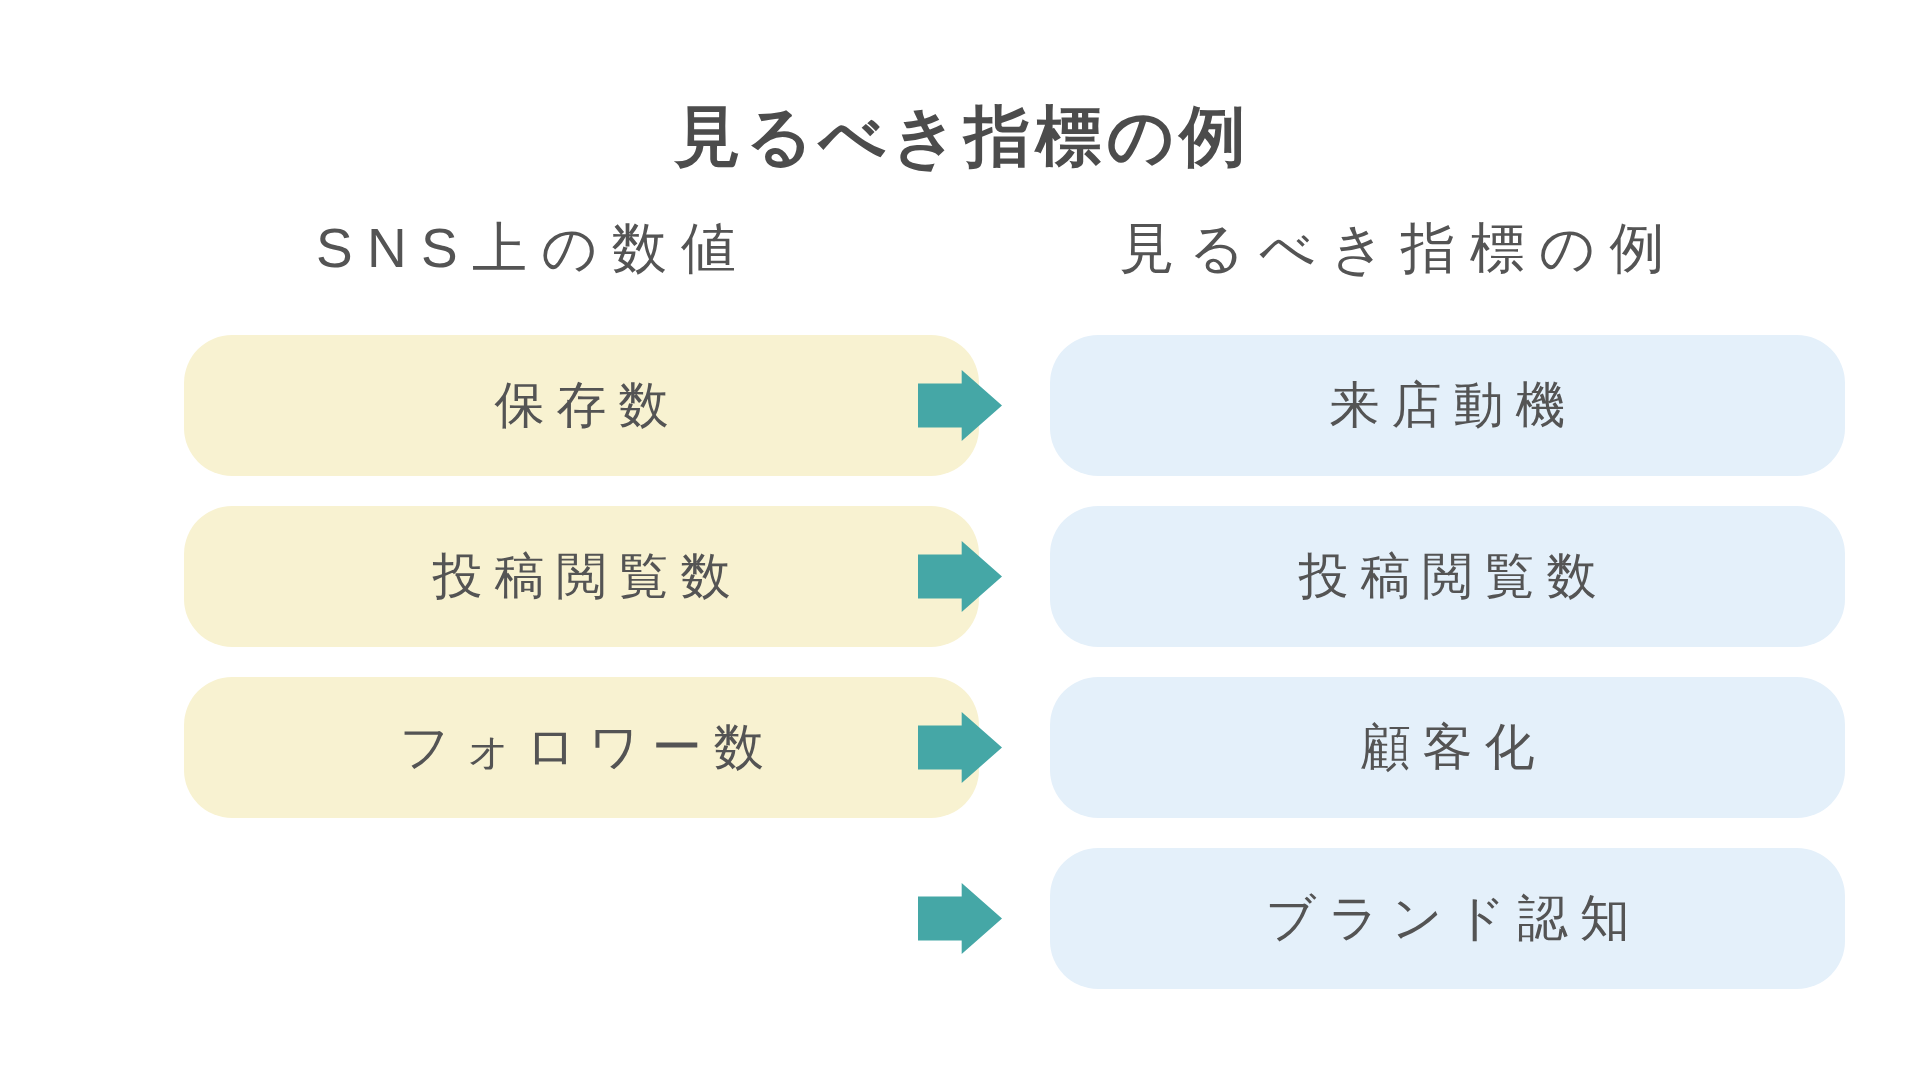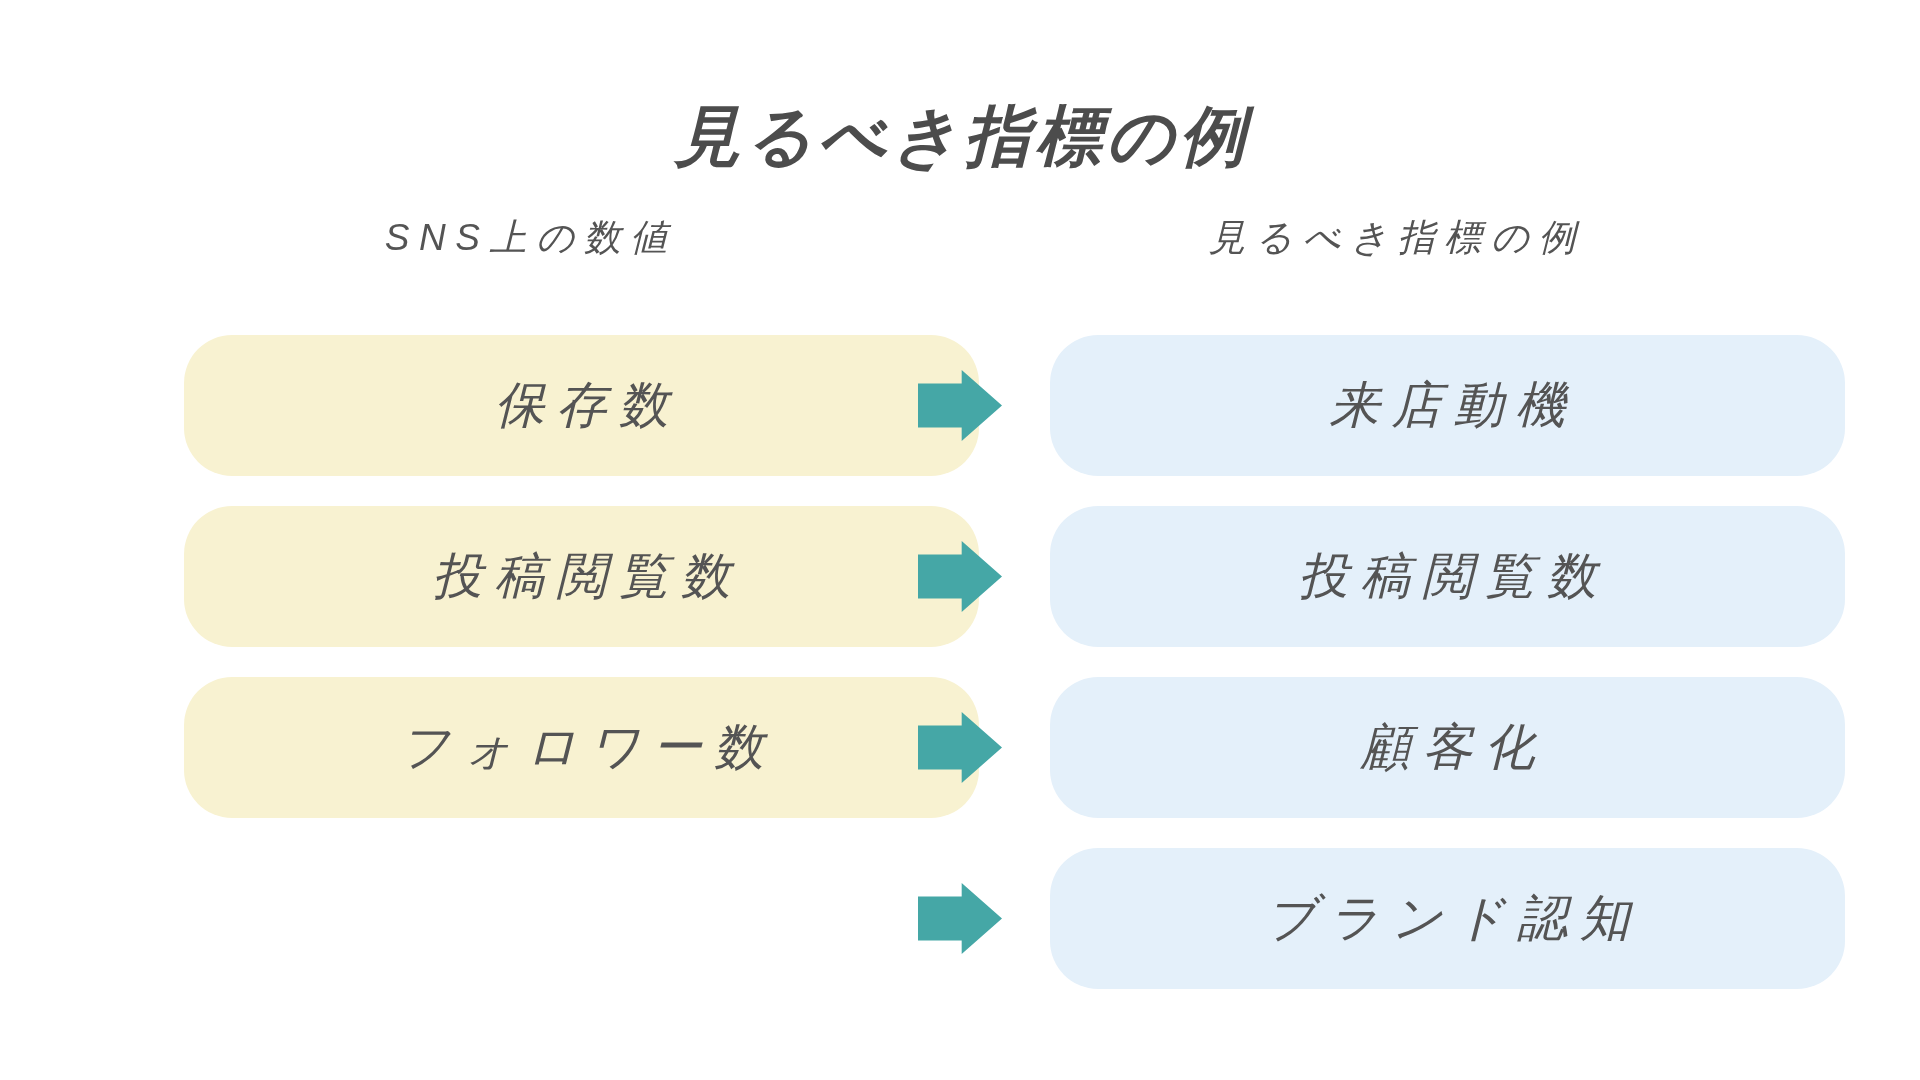--- a/index.html
+++ b/index.html
@@ -1,15 +1,15 @@
 <!DOCTYPE html>
 <html style="--background: #FFFFFF; --sns-pill: #F8F2D1; --store-pill: #E4F0FA; --arrow: #45A7A6; --text: #545454; --title-text: #4C4C4C;"><head>
 <meta charset="utf-8">
 <style>
-  * { margin: 0; padding: 0; box-sizing: border-box; font-style: italic; }
+  * { margin: 0; padding: 0; box-sizing: border-box; }
 
   html, body {
     background: #ffffff;
     font-family: "Liberation Sans", "DejaVu Sans", sans-serif;
   }
 
   .canvas {
     position: relative;
     width: 1920px;
     height: 1080px;
@@ -29,21 +29,21 @@
     letter-spacing: 0.08em;
     text-indent: 0.08em;
     line-height: 1.1;
   }
 
   .col-header {
     position: absolute;
     top: 218px;
     width: 684px;
     text-align: center;
-    font-size: 37px;
+    font-size: 55px;
     font-weight: 400;
     color: var(--text, #545454);
     letter-spacing: 0.26em;
     text-indent: 0.26em;
     line-height: 1.1;
     white-space: nowrap;
   }
   .col-header.left  { left: 184px; }
   .col-header.right { left: 1050px; }
 

